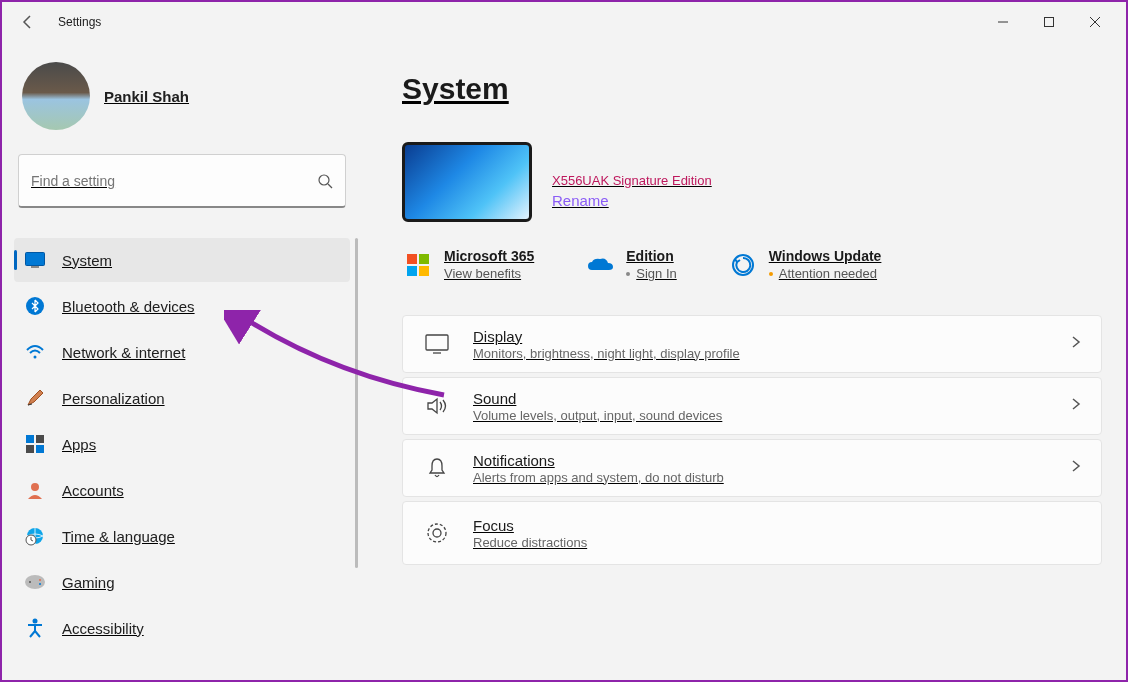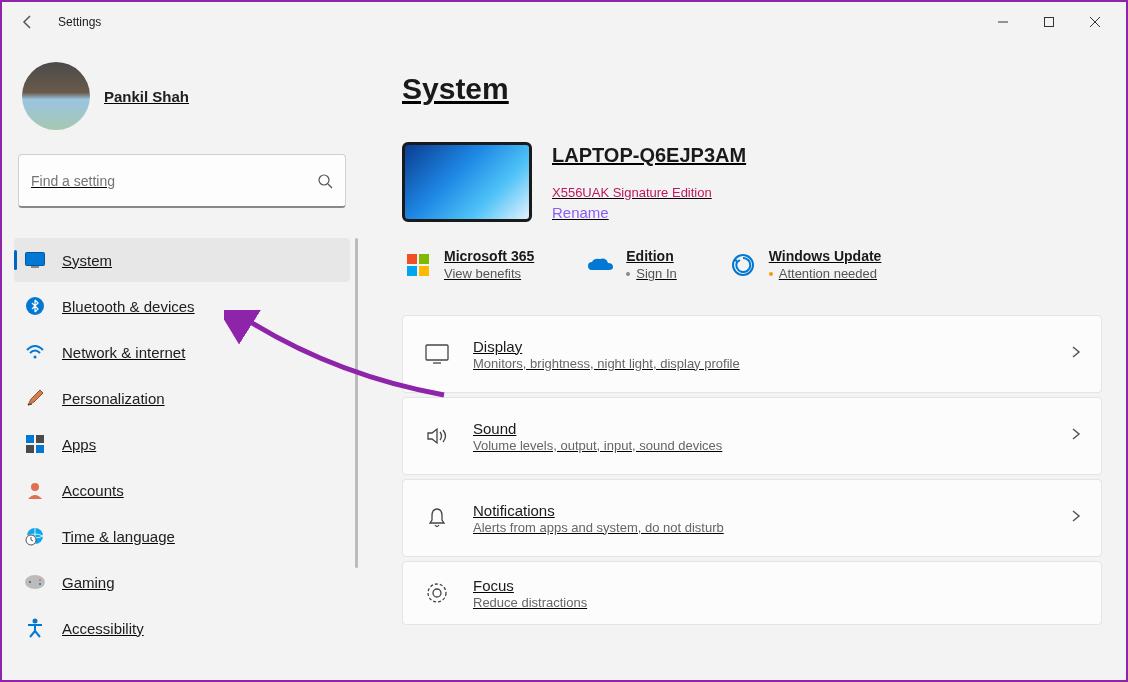--- a/index.html
+++ b/index.html
@@ -39,21 +39,21 @@
 
 .quick-row { display: flex; gap: 52px; margin-bottom: 34px; padding-left: 2px; }
 .quick-item { display: flex; align-items: center; gap: 12px; }
 .quick-icon { width: 28px; height: 28px; display: flex; align-items: center; justify-content: center; }
 .quick-title { font-size: 14px; font-weight: 600; color: #1a1a1a; }
 .quick-sub { font-size: 13px; color: #555; margin-top: 2px; display: flex; align-items: center; gap: 6px; }
 .dot { width: 4px; height: 4px; border-radius: 50%; background: #888; }
 .dot.orange { background: #f59b00; }
 
 .settings-list { display: flex; flex-direction: column; gap: 4px; }
-.settings-card { border: 1px solid #e4e4e4; border-radius: 4px; background: #fcfcfc; height: 78px; display: flex; align-items: center; padding: 0 20px; cursor: pointer; }
+.settings-card { border: 1px solid #e4e4e4; border-radius: 4px; background: #fcfcfc; height: 58px; display: flex; align-items: center; padding: 0 20px; cursor: pointer; }
 .card-icon { width: 28px; height: 28px; display: flex; align-items: center; justify-content: center; margin-right: 22px; }
 .card-body { flex: 1; }
 .card-title { font-size: 15px; color: #1a1a1a; }
 .card-sub { font-size: 13px; color: #666; margin-top: 1px; }
 .chevron { color: #666; }
 
 
 .annotation-arrow { position: absolute; left: 222px; top: 308px; pointer-events: none; }
 </style>
 </head>
@@ -201,21 +201,20 @@
       </div>
     </div>
   </div>
 
   <div class="main">
     <h1 class="page-title">System</h1>
 
     <div class="device-info">
       <div class="device-thumb"></div>
       <div>
-        <div class="device-name">LAPTOP-Q6EJP3AM</div>
         <div class="device-model">X556UAK Signature Edition</div>
         <div class="rename-link">Rename</div>
       </div>
     </div>
 
     <div class="quick-row">
       <div class="quick-item">
         <span class="quick-icon">
             <svg width="22" height="22">
               <rect x="0" y="0" width="10" height="10" fill="#f25022"></rect>

